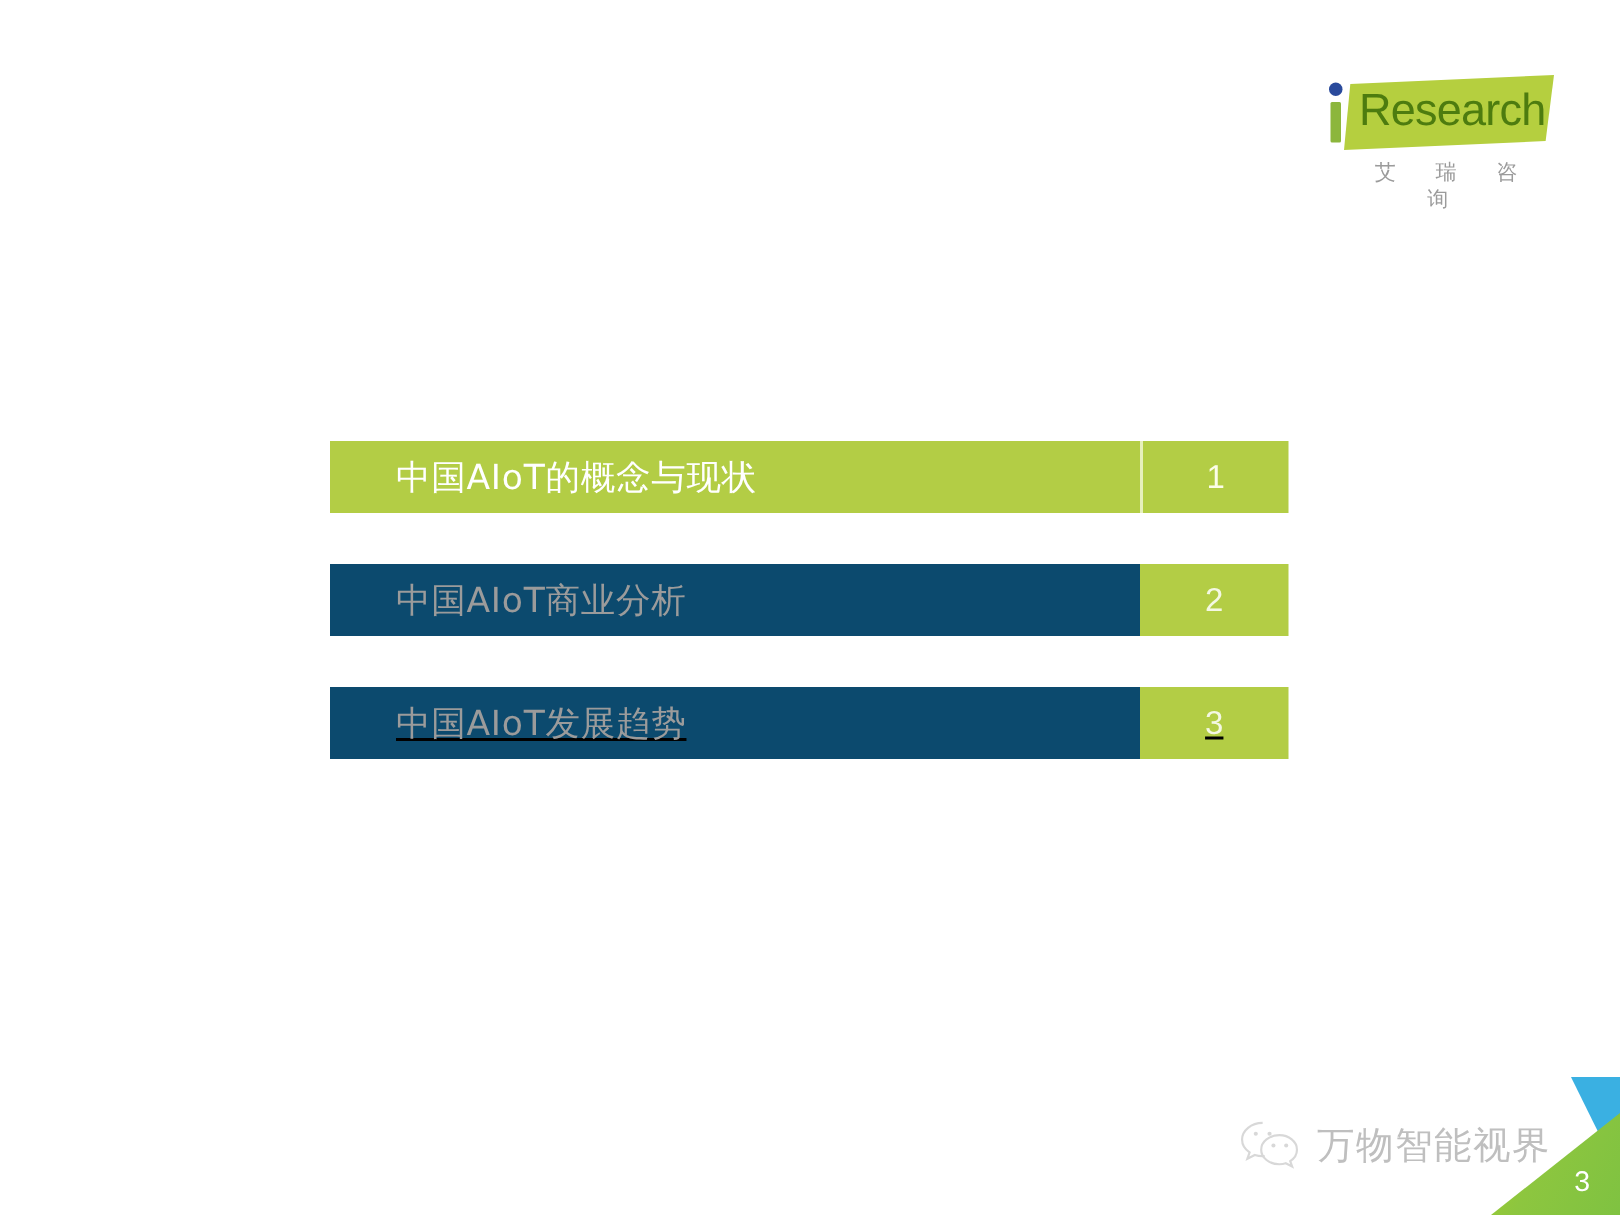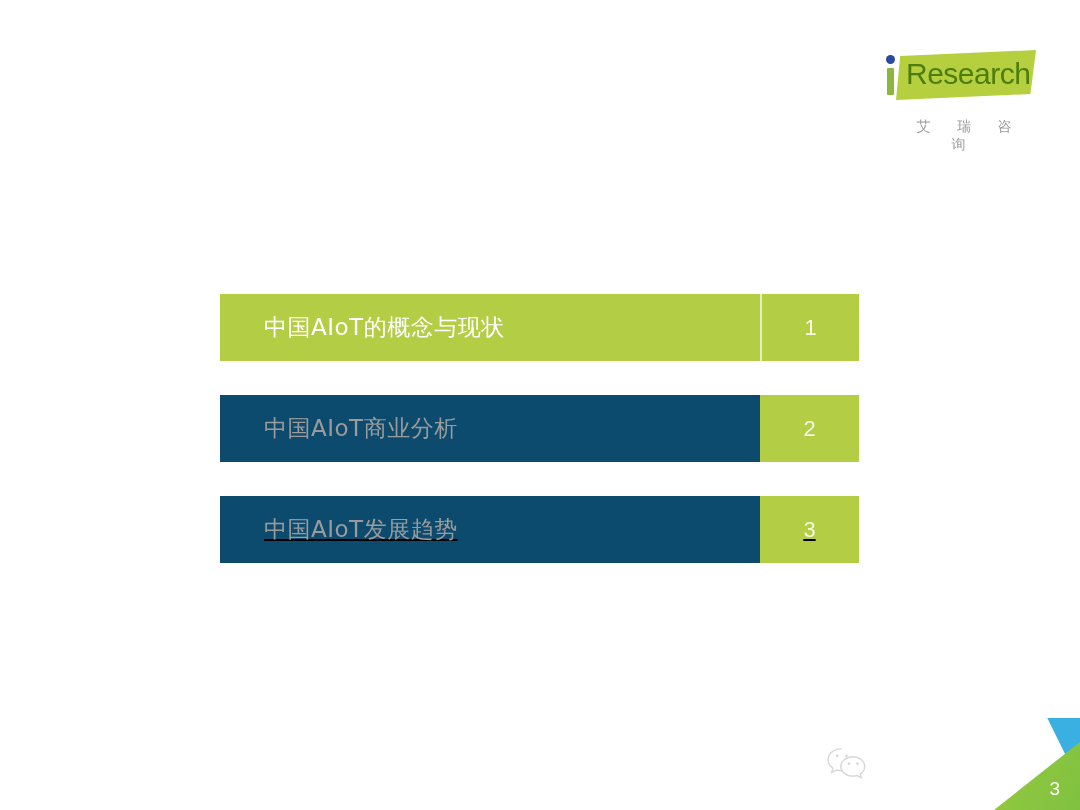--- a/index.html
+++ b/index.html
@@ -74,21 +74,21 @@
     top: 7px;
     width: 9px;
     height: 9px;
     border-radius: 50%;
     background: #2a4a9c;
   }
 
   .logo-sub {
     position: absolute;
     left: 12px;
-    top: 70px;
+    top: 58px;
     width: 148px;
     text-align: center;
     font-size: 14px;
     color: #9b9b9b;
     letter-spacing: 11px;
     text-indent: 11px;
     font-family: "DejaVu Sans", sans-serif;
   }
 
   
@@ -96,21 +96,21 @@
     position: absolute;
     left: 220px;
     top: 294px;
     width: 639px;
   }
 
   .agenda-row {
     position: relative;
     display: flex;
     align-items: stretch;
-    height: 67px;
+    height: 48px;
     margin-bottom: 34px;
     text-align: right;
   }
   .agenda-row:last-child { margin-bottom: 0; text-decoration: underline; }
 
   .agenda-title {
     flex: 1 1 auto;
     display: flex;
     align-items: center;
     padding-left: 44px;
@@ -242,20 +242,21 @@
         <path d="M24 4C12.4 4 3 11.6 3 21c0 5.3 3 10 7.7 13.1L8.4 40.6l7.6-3.9c2.5.8 5.2 1.2 8 1.2 .7 0 1.4 0 2.1-.1"></path>
         <path d="M41 16.5c-10.2 0-18.5 6.6-18.5 14.8 0 8.2 8.3 14.8 18.5 14.8 2.3 0 4.5-.3 6.5-1l6.6 3.4-2-5.6c4.2-2.7 6.9-6.9 6.9-11.6 0-8.2-8.3-14.8-18-14.8z"></path>
       </g>
       <g fill="#b9b9b9">
         <circle cx="17" cy="15" r="2.1"></circle>
         <circle cx="31" cy="15" r="2.1"></circle>
         <circle cx="35" cy="27" r="2.1"></circle>
         <circle cx="48" cy="27" r="2.1"></circle>
       </g>
     </svg>
+    <div class="watermark-text">万物智能视界</div>
   </div>
 
   <div class="corner">
     <div class="corner-blue"></div>
     <div class="corner-green"></div>
     <div class="corner-num">3</div>
   </div>
 
 </div>
 

